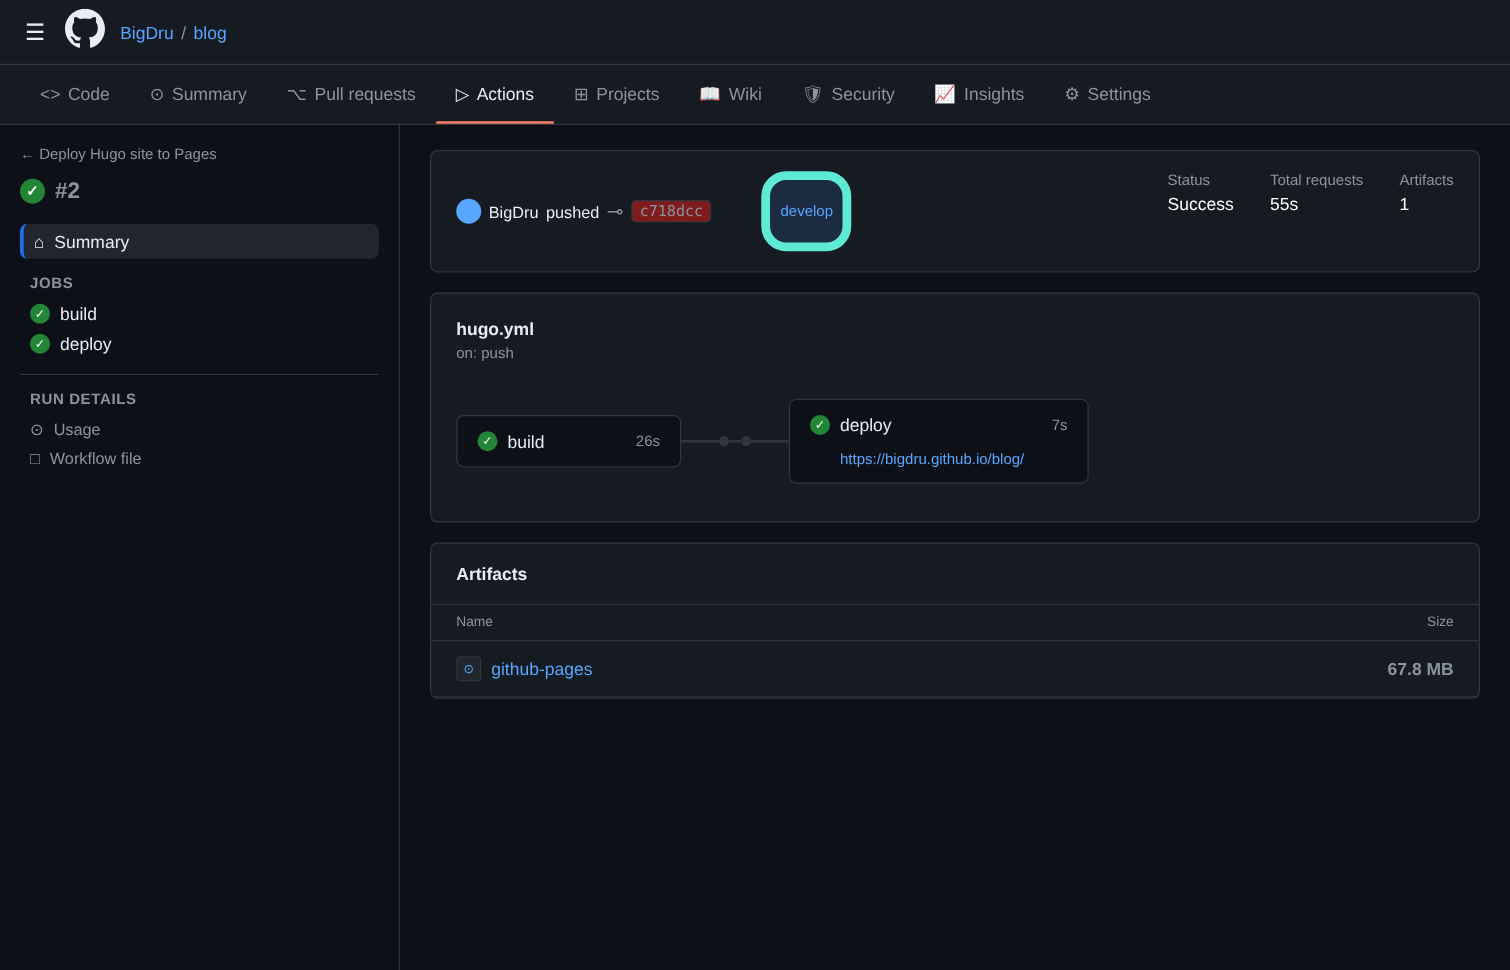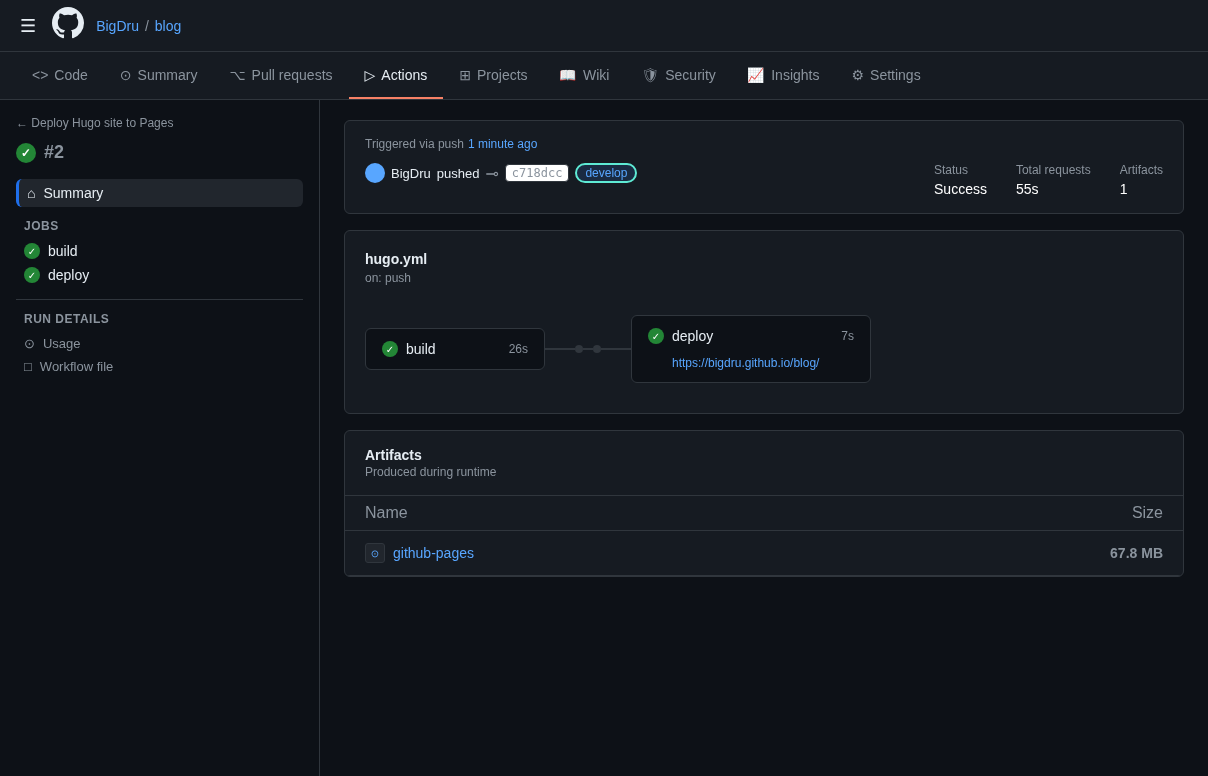--- a/index.html
+++ b/index.html
@@ -214,35 +214,36 @@
       color: #e6edf3;
     }
     .avatar-small {
       width: 20px;
       height: 20px;
       border-radius: 50%;
       background: #58a6ff;
       display: inline-block;
     }
     .commit-hash {
-      background: #ffffff;
+      background: #7f1d1d;
       border: 1px solid #30363d;
       border-radius: 4px;
       padding: 1px 6px;
       font-family: monospace;
       font-size: 12px;
       color: #8b949e;
     }
     .branch-badge {
       background: rgba(56, 139, 253, 0.15);
-      border: 2px solid #5eead4;
+      border: 7px solid #5eead4;
       border-radius: 20px;
-      padding: 1px 8px;
+      padding: 18px 8px;
       font-size: 12px;
       color: #58a6ff;
+      margin-left: 34px;
     }
     
     .workflow-card {
       background: #161b22;
       border: 1px solid #30363d;
       border-radius: 6px;
       padding: 20px;
       margin-bottom: 16px;
     }
     .workflow-title {
@@ -331,21 +332,21 @@
     .artifacts-subtitle {
       font-size: 12px;
       color: #8b949e;
       margin-top: 2px;
     }
     .artifacts-table-header {
       display: flex;
       justify-content: space-between;
       padding: 8px 20px;
       border-bottom: 1px solid #30363d;
-      font-size: 16px;
+      font-size: 11px;
       color: #8b949e;
     }
     .artifact-row {
       display: flex;
       justify-content: space-between;
       align-items: center;
       padding: 12px 20px;
       border-bottom: 1px solid #30363d;
     }
     .artifact-name {
@@ -463,24 +464,20 @@
     </div>
     <div class="run-details-item">
       <span>□</span>
       <span>Workflow file</span>
     </div>
   </div>
 
   <div class="content-area">
 
     <div class="info-card">
-      <div class="trigger-row">
-        <span>Triggered via push</span>
-        <a>1 minute ago</a>
-      </div>
       <div style="display:flex; justify-content:space-between; align-items:flex-start;">
         <div class="pushed-row">
           <span class="avatar-small"></span>
           <span>BigDru</span>
           <span>pushed</span>
           <span style="font-size:16px; color:#8b949e;">⊸</span>
           <span class="commit-hash">c718dcc</span>
           <span class="branch-badge">develop</span>
         </div>
         <div class="stats-row">
@@ -526,21 +523,20 @@
             <span class="job-duration">7s</span>
           </div>
           <a class="deploy-link">https://bigdru.github.io/blog/</a>
         </div>
       </div>
     </div>
 
     <div class="artifacts-card">
       <div class="artifacts-header">
         <div class="artifacts-title">Artifacts</div>
-        <div class="artifacts-subtitle">Produced during runtime</div>
       </div>
       <div class="artifacts-table-header">
         <span>Name</span>
         <span>Size</span>
       </div>
       <div class="artifact-row">
         <div class="artifact-name">
           <span class="artifact-icon">⊙</span>
           <span>github-pages</span>
         </div>

